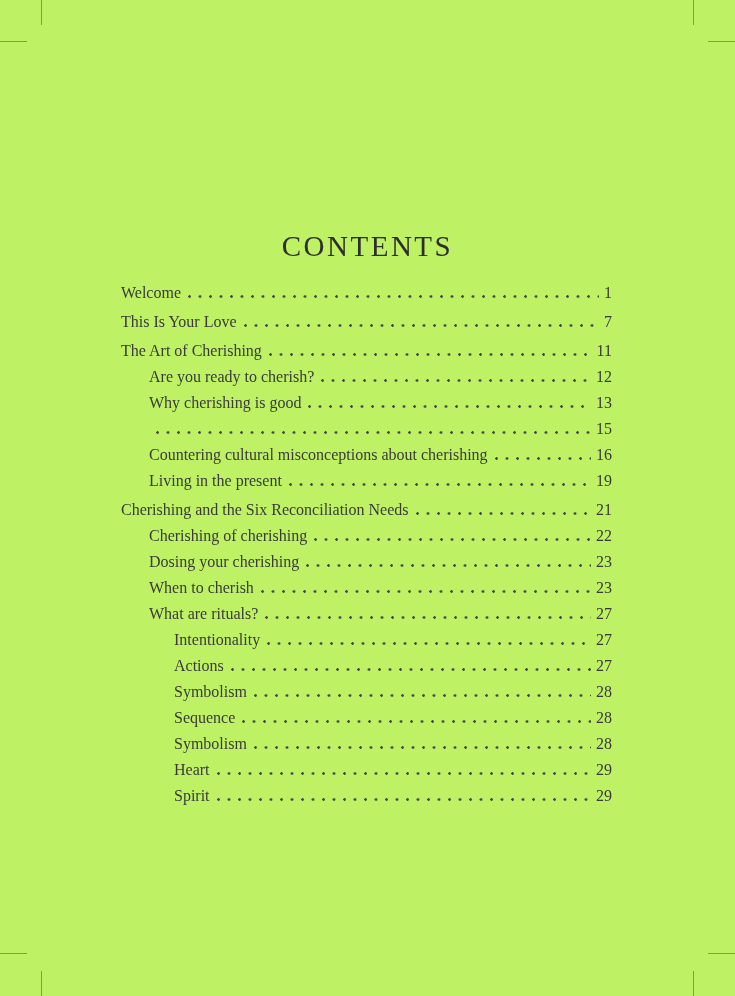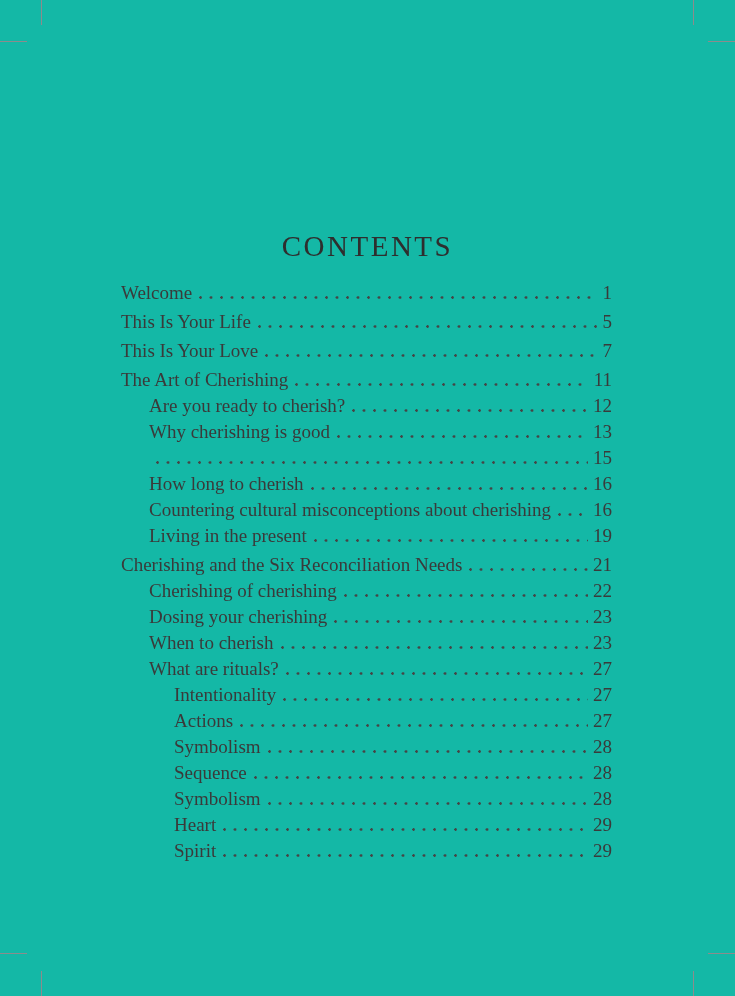--- a/index.html
+++ b/index.html
@@ -4,21 +4,21 @@
 <style>
   html, body {
     margin: 0;
     padding: 0;
     background: #ffffff;
   }
   .page {
     position: relative;
     width: 735px;
     height: 996px;
-    background: #14b8a6;
+    background: #bef264;
     overflow: hidden;
     font-family: "Liberation Serif", serif;
   }
   
   .crop {
     position: absolute;
     background: #8c8c8c;
   }
   .crop.v { width: 1px; height: 25px; }
   .crop.h { width: 27px; height: 1px; }
@@ -43,21 +43,21 @@
     letter-spacing: 2.5px;
     color: #2e2e2e;
   }
 
   .toc {
     position: absolute;
     top: 280px;
     left: 121px;
     right: 123px;
     color: #3a3a3a;
-    font-size: 19px;
+    font-size: 16px;
   }
   .toc-row {
     display: flex;
     align-items: baseline;
     line-height: 26px;
   }
   .toc-row.l0:not(:first-child) { margin-top: 3px; }
   .toc-row.l1 { padding-left: 28px; }
   .toc-row.l2 { padding-left: 53px; }
   .toc-label { white-space: nowrap; }
@@ -89,25 +89,20 @@
 
   <h1 class="title">CONTENTS</h1>
 
   <div class="toc">
       <div class="toc-row l0">
         <span class="toc-label">Welcome</span>
         <span class="dots"></span>
         <span class="toc-page">1</span>
       </div>
       <div class="toc-row l0">
-        <span class="toc-label">This Is Your Life</span>
-        <span class="dots"></span>
-        <span class="toc-page">5</span>
-      </div>
-      <div class="toc-row l0">
         <span class="toc-label">This Is Your Love</span>
         <span class="dots"></span>
         <span class="toc-page">7</span>
       </div>
       <div class="toc-row l0">
         <span class="toc-label">The Art of Cherishing</span>
         <span class="dots"></span>
         <span class="toc-page">11</span>
       </div>
       <div class="toc-row l1">
@@ -116,25 +111,20 @@
         <span class="toc-page">12</span>
       </div>
       <div class="toc-row l1">
         <span class="toc-label">Why cherishing is good</span>
         <span class="dots"></span>
         <span class="toc-page">13</span>
       </div>
       <div class="toc-row l1">
         <span class="dots"></span>
         <span class="toc-page">15</span>
-      </div>
-      <div class="toc-row l1">
-        <span class="toc-label">How long to cherish</span>
-        <span class="dots"></span>
-        <span class="toc-page">16</span>
       </div>
       <div class="toc-row l1">
         <span class="toc-label">Countering cultural misconceptions about cherishing</span>
         <span class="dots"></span>
         <span class="toc-page">16</span>
       </div>
       <div class="toc-row l1">
         <span class="toc-label">Living in the present</span>
         <span class="dots"></span>
         <span class="toc-page">19</span>

